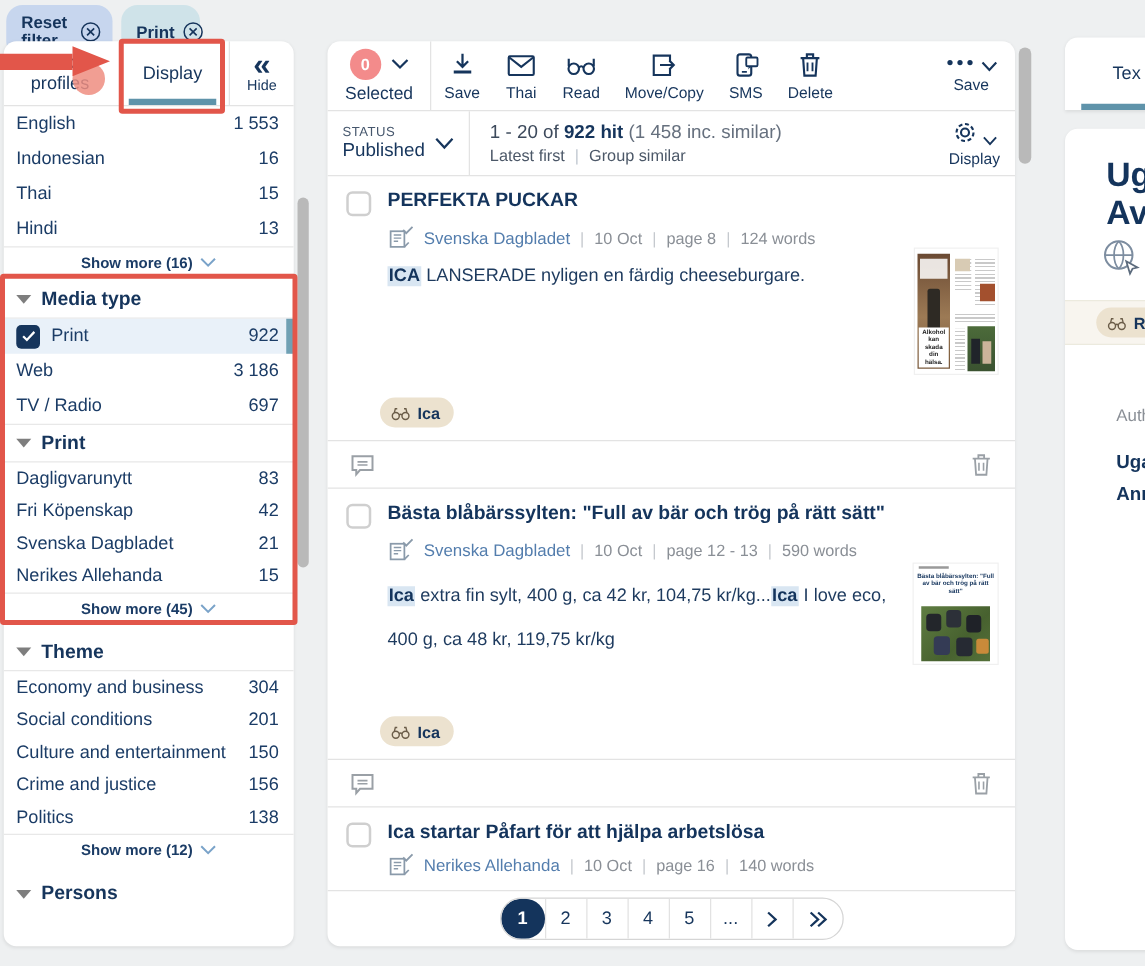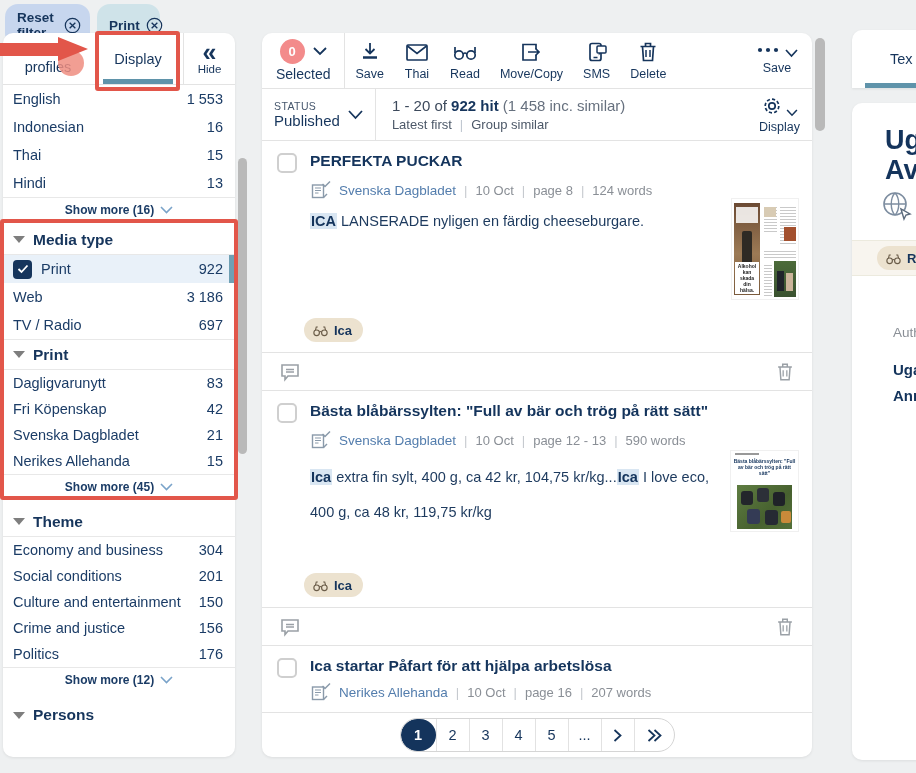--- a/index.html
+++ b/index.html
@@ -244,21 +244,21 @@
       <div class="facet-row" style="height:26px">
         <span>Culture and entertainment</span>
         <span class="cnt">150</span>
       </div>
       <div class="facet-row" style="height:26px">
         <span>Crime and justice</span>
         <span class="cnt">156</span>
       </div>
       <div class="facet-row" style="height:26px">
         <span>Politics</span>
-        <span class="cnt">176</span>
+        <span class="cnt">138</span>
       </div>
     </div>
     <div class="show-more">
       <span>Show more (12)</span>
       <svg class="ic" width="13" height="8" viewBox="0 0 13 8">
         <path d="M1 1 L6.5 6.5 L12 1" fill="none" stroke="#7aa3c9" stroke-width="1.6"></path>
       </svg>
     </div>
 
     <div class="section-hd" style="margin-top:8px; border-bottom:none;">
@@ -517,21 +517,21 @@
           <path d="M5 8 H11 M5 10.5 H11 M5 13 H8.5" stroke="#8a9aaa" stroke-width="1.1"></path>
           <path d="M12.5 4 L15 6.5 L20 1.5" fill="none" stroke="#8a9aaa" stroke-width="1.5"></path>
           <path d="M13.5 17.5 L17 14" stroke="#8a9aaa" stroke-width="1.4"></path>
         </svg>
         <span class="art-source">Nerikes Allehanda</span>
         <span class="meta-sep">|</span>
         <span>10 Oct</span>
         <span class="meta-sep">|</span>
         <span>page 16</span>
         <span class="meta-sep">|</span>
-        <span>207 words</span>
+        <span>140 words</span>
       </div>
     </div>
 
     <div class="pagerow">
       <div class="pager">
         <span class="pg active">1</span>
         <span class="pg">2</span>
         <span class="pg">3</span>
         <span class="pg">4</span>
         <span class="pg">5</span>

